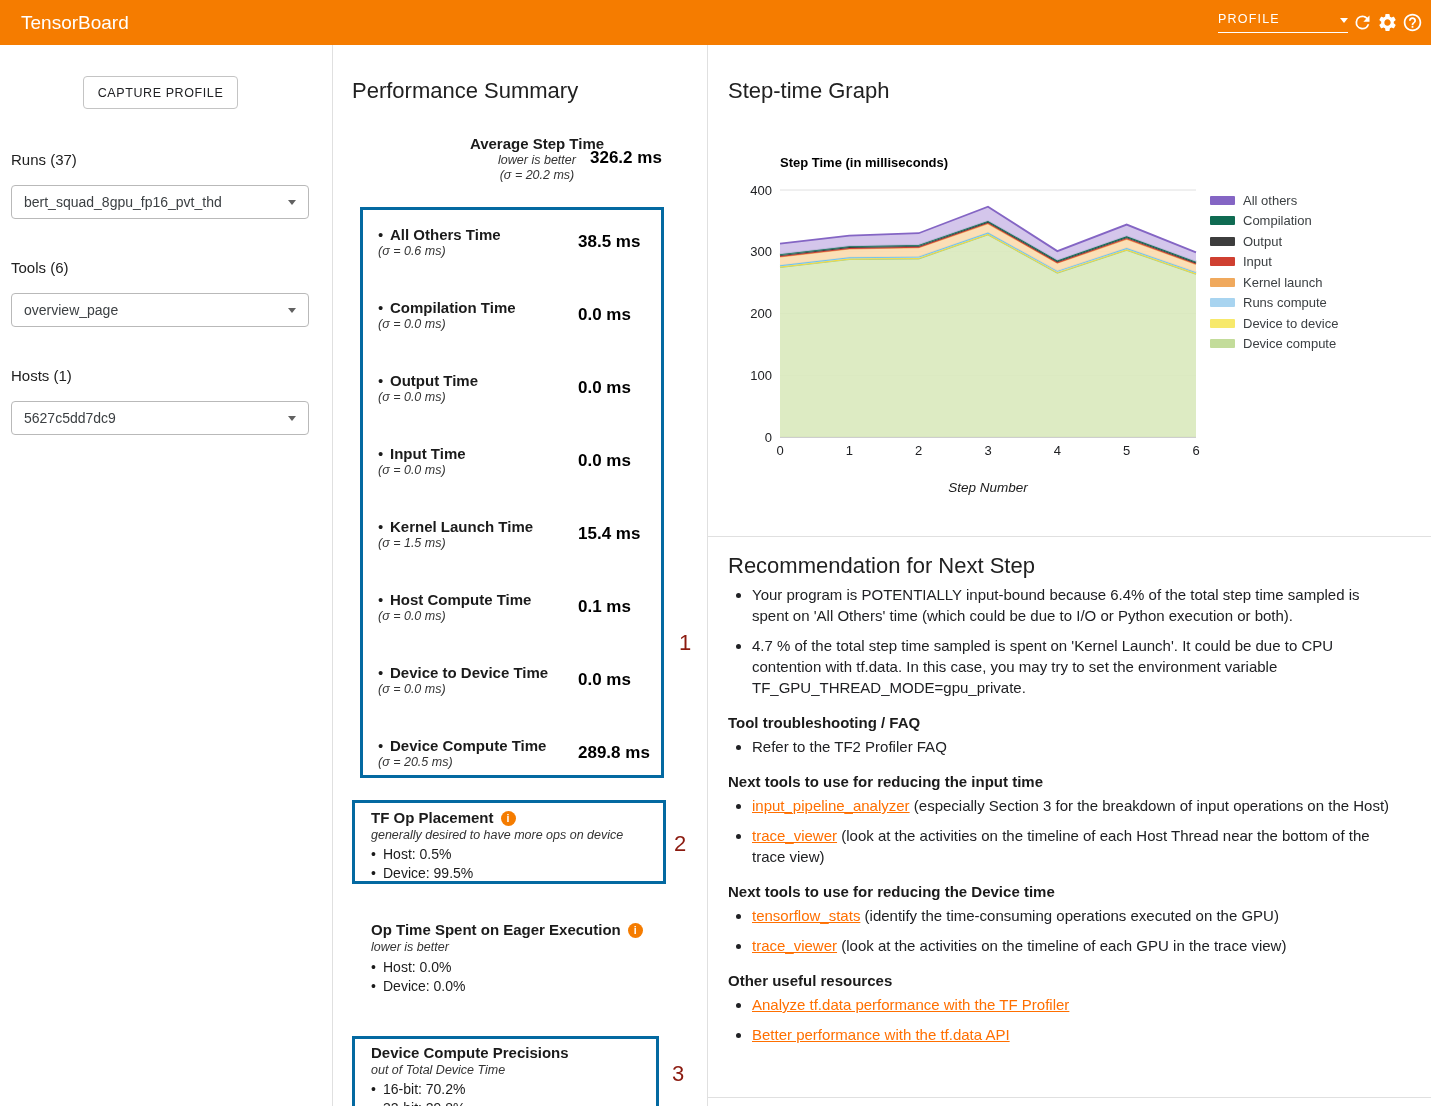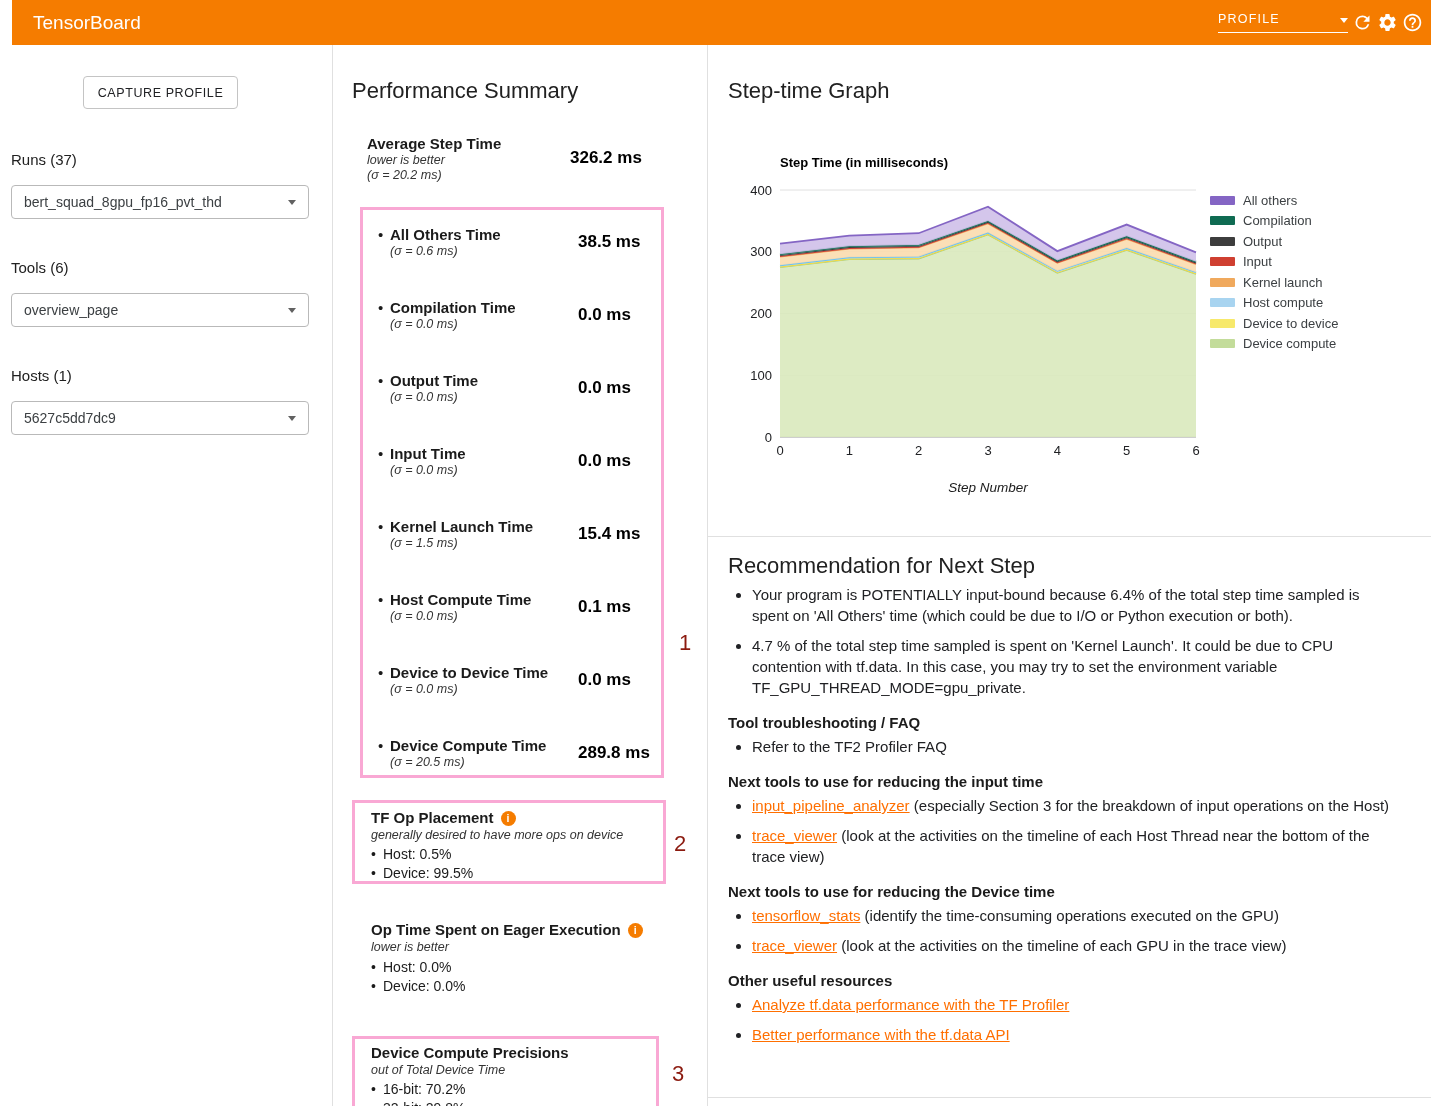--- a/index.html
+++ b/index.html
@@ -1,20 +1,20 @@
 <!DOCTYPE html>
 <html><head>
 <meta charset="utf-8">
 <style>
   * { margin:0; padding:0; box-sizing:border-box; }
   html,body { width:1431px; height:1106px; overflow:hidden; background:#fff;
               font-family:"Liberation Sans", sans-serif; color:#202124; }
 
   
-  .header { position:absolute; top:0; left:12px; right:0; height:45px; background:#f57c00;
+  .header { position:absolute; top:0; left:0; right:0; height:45px; background:#f57c00;
             display:flex; align-items:center; z-index:10; }
   .app-title { color:#fff; font-size:19px; font-weight:500; padding-left:21px; }
   .header-right { margin-left:auto; display:flex; align-items:center; gap:4px; padding-right:8px; }
   .dash-select { width:130px; color:#fff; font-size:12.5px; font-weight:500; letter-spacing:1.2px;
                  border-bottom:1.5px solid #fff; padding-bottom:6px; display:flex;
                  justify-content:space-between; align-items:flex-end; cursor:pointer; }
   .caret-w { width:0; height:0; border-left:4.5px solid transparent; border-right:4.5px solid transparent;
              border-top:5px solid #fff; margin-bottom:3px; }
   .hicon { width:21px; height:21px; cursor:pointer; display:block; }
 
@@ -34,29 +34,29 @@
 
   
   .middle { position:absolute; top:45px; left:333px; width:375px; bottom:0; border-right:1px solid #e0e0e0;
             overflow:hidden; background:#fff; }
   .panel-title { font-size:22px; font-weight:400; color:#212121; }
   .middle .panel-title { position:absolute; left:19px; top:33px; }
   .note { font-style:italic; font-size:12.5px; color:#333; line-height:15px; }
   .sum-label { font-weight:700; font-size:15px; color:#1b1b1b; line-height:18px; }
   .value { position:absolute; font-weight:700; font-size:17px; color:#000; }
 
-  .avg-row { position:absolute; left:34px; top:90px; width:300px; }
+  .avg-row { position:absolute; left:54px; top:90px; width:300px;text-align:center; }
   .avg-row .value { left:203px; top:13px; }
 
-  .abox { position:absolute; border:3px solid #f9a8d4; }
+  .abox { position:absolute; border:3px solid #0369a1; }
   .box1 { left:27px; top:162px; width:304px; height:571px; padding:12px 0 0 15px; }
   .sum-item { position:relative; height:73px; padding-top:4px; }
   .sum-item:last-child { height:auto; }
   .blt { display:inline-block; width:12px; font-size:15px; color:#1b1b1b; }
-  .line2 { margin-left:12px; }
+  .line2 { }
   .sum-item .value { left:200px; top:10px; }
 
   .box2 { left:19px; top:755px; width:314px; height:84px; padding:6px 0 0 16px; }
   .box3 { left:19px; top:981px; width:307px; height:76px; padding:5px 0 0 16px;margin-top:10px; }
   .sec-head { font-weight:700; font-size:15px; color:#1b1b1b; line-height:17px; margin-bottom:2px; }
   .info { display:inline-block; width:15px; height:15px; border-radius:50%; background:#f57c00;
           color:#fff; font-size:10.5px; font-weight:700; text-align:center; line-height:15px;
           margin-left:7px; vertical-align:1px; cursor:pointer; }
   .info::after { content:"i"; }
   .sec-li { font-size:14px; line-height:19px; color:#1b1b1b; padding-left:12px; }
@@ -269,21 +269,21 @@
     <div class="legend-item">
         <span class="swatch" style="background: rgb(207, 63, 49);"></span>
         <span class="legend-label">Input</span>
       </div>
     <div class="legend-item">
         <span class="swatch" style="background: rgb(240, 169, 93);"></span>
         <span class="legend-label">Kernel launch</span>
       </div>
     <div class="legend-item">
         <span class="swatch" style="background: rgb(168, 212, 240);"></span>
-        <span class="legend-label">Host compute</span>
+        <span class="legend-label">Runs compute</span>
       </div>
     <div class="legend-item">
         <span class="swatch" style="background: rgb(247, 233, 107);"></span>
         <span class="legend-label">Device to device</span>
       </div>
     <div class="legend-item">
         <span class="swatch" style="background: rgb(195, 220, 154);"></span>
         <span class="legend-label">Device compute</span>
       </div>
   </div>

